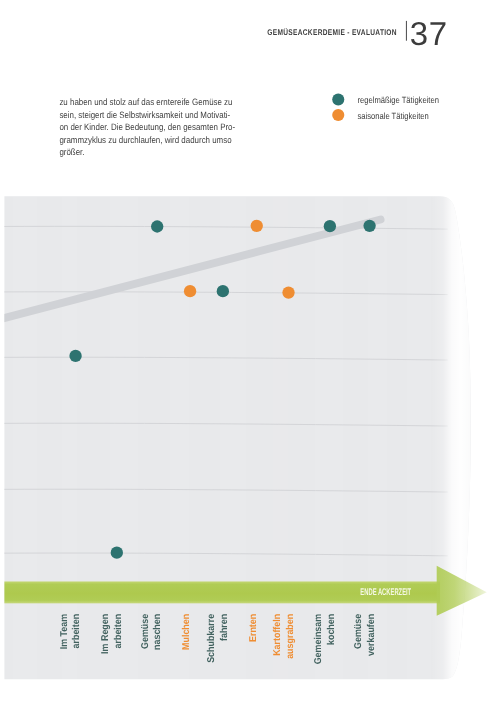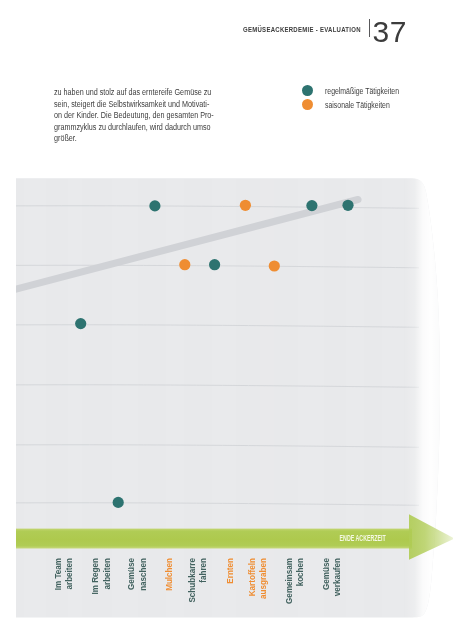--- a/index.html
+++ b/index.html
@@ -11,21 +11,21 @@
   .hdr-num{position:absolute;left:372.5px;top:17.2px;font-size:30px;color:#3c3c3c;font-weight:400;line-height:1;letter-spacing:.5px;}
   
   .copy{position:absolute;left:54px;top:87px;width:186px;font-size:8.4px;color:#3d3d3d;transform:scaleX(.86);transform-origin:left top;}
   .cline{height:11.6px;line-height:11.6px;white-space:nowrap;}
   
   .legend{position:absolute;left:302.2px;top:85px;}
   .legend-row{position:relative;height:14.3px;}
   .lg-dot{position:absolute;left:0;top:0;width:10.9px;height:10.9px;border-radius:50%;}
   .lg-label{position:absolute;left:22.5px;top:1.6px;font-size:8.2px;color:#3d3d3d;white-space:nowrap;transform:scaleX(.844);transform-origin:left top;}
   
-  .panel{position:absolute;left:16px;top:0;width:361px;height:640px;}
+  .panel{position:absolute;left:4px;top:0;width:361px;height:640px;}
   .xlabels{position:absolute;left:0;top:0;width:453px;height:640px;}
   .xlab{position:absolute;writing-mode:sideways-lr;text-align:right;font-size:9px;font-weight:700;line-height:11.5px;color:#42625f;white-space:pre;transform:scaleY(.90);transform-origin:left top;}
   .xlab.seasonal{color:#ef8d32;}
 </style>
 </head>
 <body>
 
 <div class="page">
 
   <div class="panel">

